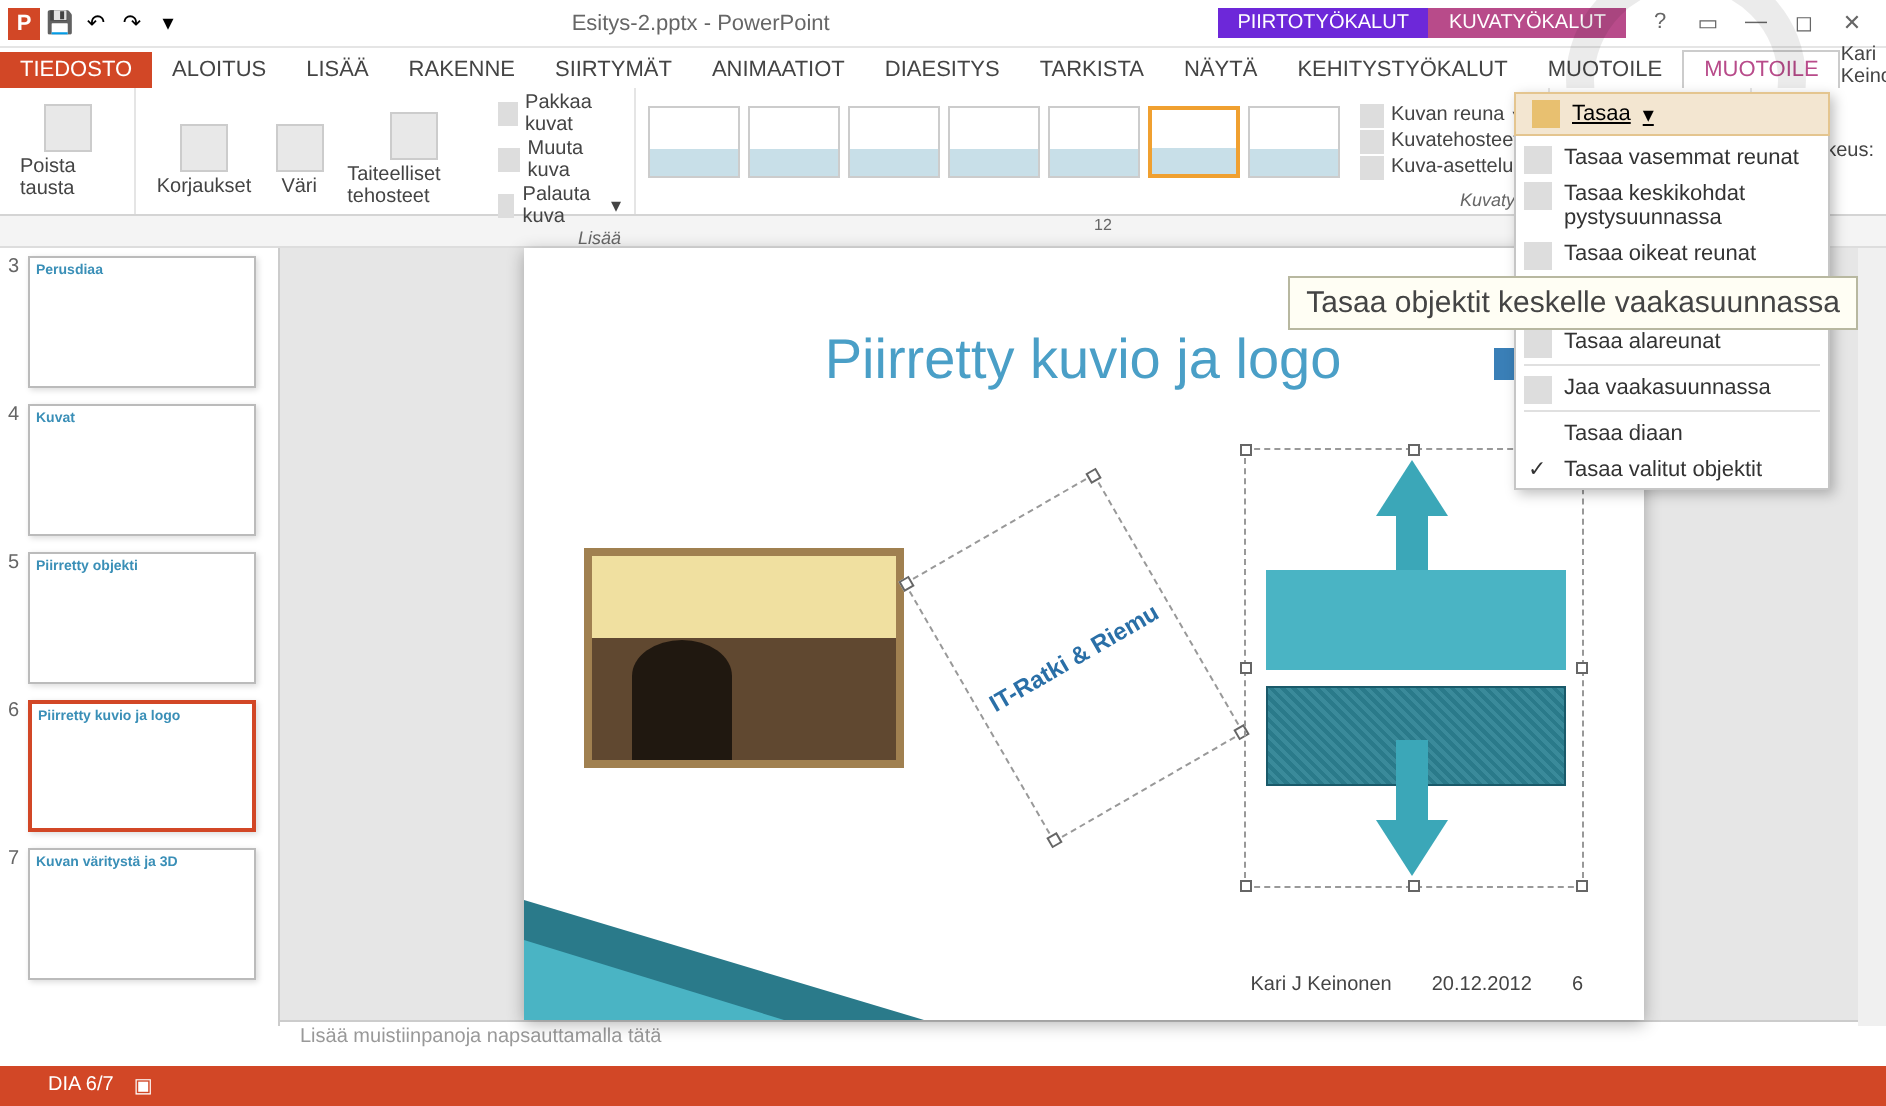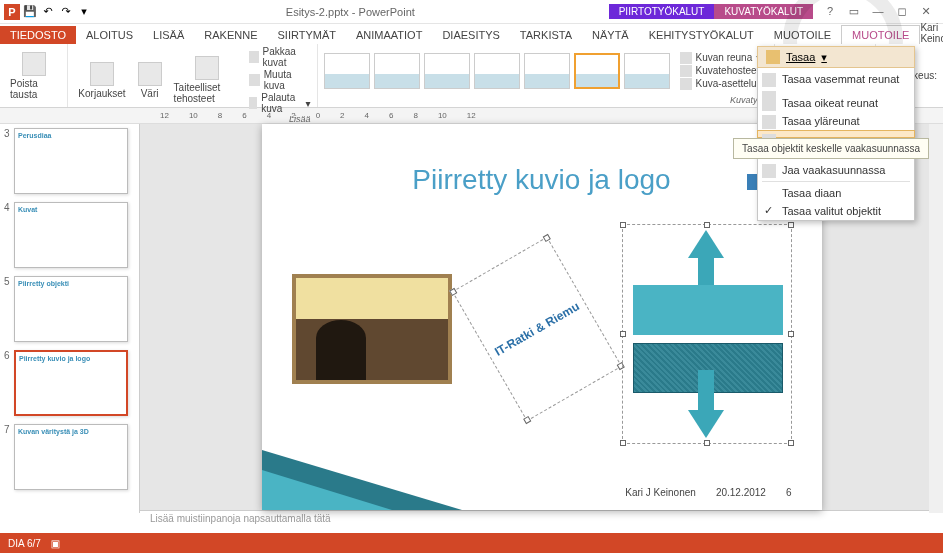--- a/index.html
+++ b/index.html
@@ -44,24 +44,24 @@
 
 
 .dropdown { position: absolute; top: 46px; right: 28px; width: 158px; background: #fff; border: 1px solid #c6c6c6; box-shadow: 2px 2px 6px rgba(0,0,0,0.25); font-size: 11px; z-index: 100; }
 .dropdown .hdr { background: #f3e6d1; border: 1px solid #e4c58f; padding: 3px 8px; display: flex; align-items: center; gap: 6px; margin: -1px -1px 2px -1px; text-decoration: underline; }
 .dropdown .hdr .mi { width: 14px; height: 14px; background: #e8c070; }
 .ddi { padding: 3px 8px 3px 24px; position: relative; color: #333; }
 .ddi.hl { background: #fce8c8; border: 1px solid #e4b45f; margin: 0 -1px; }
 .ddi .mi { position: absolute; left: 4px; top: 3px; width: 14px; height: 14px; background: #ddd; }
 .ddi.chk::before { content: "✓"; position: absolute; left: 6px; top: 2px; font-size: 11px; color: #333; }
 .dd-sep { height: 1px; background: #e0e0e0; margin: 2px 4px; }
-.tooltip { position: absolute; top: 138px; right: 14px; background: #fffef4; border: 1px solid #b8b8a0; padding: 4px 8px; font-size: 10px; color: #444; z-index: 120; white-space: nowrap; }
-
-
-.ruler { height: 16px; background: #f4f4f4; border-bottom: 1px solid #ddd; font-size: 8px; color: #666; display: flex; align-items: center; padding-left: 160px; gap: 20px; overflow: hidden; }
+.tooltip { position: absolute; top: 138px; right: 14px; background: #fffef4; border: 1px solid #b8b8a0; padding: 4px 8px; font-size: 15px; color: #444; z-index: 120; white-space: nowrap; }
+
+
+.ruler { height: 16px; background: #f4f4f4; border-bottom: 1px solid #ddd; font-size: 8px; color: #666; display: flex; align-items: center; padding-left: 160px; gap: 20px; overflow: hidden; flex-direction: column; }
 
 
 .workarea { position: absolute; top: 124px; left: 0; right: 0; bottom: 40px; display: flex; background: #e6e6e6; }
 .thumbs { width: 140px; background: #fff; border-right: 1px solid #ccc; overflow-y: auto; padding: 4px; }
 .thumb { margin-bottom: 8px; }
 .thumb .num { font-size: 10px; color: #666; display: inline-block; vertical-align: top; width: 10px; }
 .thumb .prev { display: inline-block; width: 114px; height: 66px; background: #fff; border: 1px solid #bbb; vertical-align: top; position: relative; box-shadow: 1px 1px 3px rgba(0,0,0,0.15); font-size: 6px; padding: 3px; }
 .thumb.active .prev { border: 2px solid #d24726; }
 .prev .t { color: #3a8fb7; font-size: 7px; font-weight: bold; }
 
@@ -85,21 +85,21 @@
 .rect2 { position: absolute; top: 118px; left: 10px; width: 150px; height: 50px; background: #2a7a8a; background-image: repeating-linear-gradient(45deg, #3a8a9a 0 2px, #2a7a8a 2px 4px); border: 1px solid #1a5a6a; }
 .arrow-dn { position: absolute; bottom: 5px; left: 65px; width: 0; height: 0; border-left: 18px solid transparent; border-right: 18px solid transparent; border-top: 28px solid #3ba7b8; }
 .arrow-dn::before { content: ""; position: absolute; bottom: 28px; left: -8px; width: 16px; height: 40px; background: #3ba7b8; }
 .slide .footer { position: absolute; bottom: 12px; left: 0; right: 0; font-size: 10px; color: #444; display: flex; justify-content: flex-end; gap: 20px; padding: 0 30px; }
 .slide .tri { position: absolute; left: 0; bottom: 0; width: 0; height: 0; border-right: 200px solid transparent; border-bottom: 60px solid #2a7a8a; }
 .slide .tri2 { position: absolute; left: 0; bottom: 0; width: 0; height: 0; border-right: 130px solid transparent; border-bottom: 40px solid #4ab4c4; }
 
 .notes { height: 18px; background: #fff; border-top: 1px solid #ccc; font-size: 10px; color: #999; padding: 2px 10px; }
 
 
-.status { position: absolute; bottom: 0; left: 0; right: 0; height: 20px; background: #d24726; color: #fff; display: flex; align-items: center; font-size: 10px; padding: 0 8px; justify-content: space-between; }
+.status { position: absolute; bottom: 0; left: 0; right: 0; height: 20px; background: #d24726; color: #fff; display: flex; align-items: center; font-size: 10px; padding: 0 24px; justify-content: space-between; }
 .status .l { display: flex; gap: 10px; }
 .status .r { margin-left: auto; display: flex; gap: 10px; align-items: center; }
 .status .vbtn { width: 16px; height: 14px; background: rgba(255,255,255,0.2); }
 .zoom { display: flex; align-items: center; gap: 4px; }
 .zline { width: 60px; height: 2px; background: rgba(255,255,255,0.5); position: relative; }
 .zline::after { content: ""; position: absolute; left: 30px; top: -3px; width: 6px; height: 8px; background: #fff; }
 
 .scrolly { position: absolute; right: 0; top: 124px; bottom: 40px; width: 14px; background: #f0f0f0; }
 .watermark { position: absolute; top: -20px; right: -40px; width: 200px; height: 140px; opacity: 0.08; }
 .watermark .c1 { position: absolute; width: 120px; height: 120px; border: 14px solid #000; border-radius: 50%; }
@@ -227,21 +227,21 @@
             <span>Korkeus:</span>
           </div>
       </div>
     </div>
   </div>
 </div>
 
 <div class="dropdown">
   <div class="hdr"><span class="mi"></span><span>Tasaa</span> ▾</div>
   <div class="ddi"><span class="mi"></span><span>Tasaa vasemmat reunat</span></div>
-  <div class="ddi"><span class="mi"></span></div>
+  <div class="ddi"><span class="mi"></span><span>Tasaa keskikohdat pystysuunnassa</span></div>
   <div class="ddi"><span class="mi"></span><span>Tasaa oikeat reunat</span></div>
   <div class="ddi"><span class="mi"></span><span>Tasaa yläreunat</span></div>
   <div class="ddi hl"><span class="mi"></span></div>
   <div class="ddi"><span class="mi"></span><span>Tasaa alareunat</span></div>
   <div class="dd-sep"></div>
   <div class="ddi"><span class="mi"></span><span>Jaa vaakasuunnassa</span></div>
   <div class="dd-sep"></div>
   <div class="ddi"><span>Tasaa diaan</span></div>
   <div class="ddi chk"><span>Tasaa valitut objektit</span></div>
 </div>

